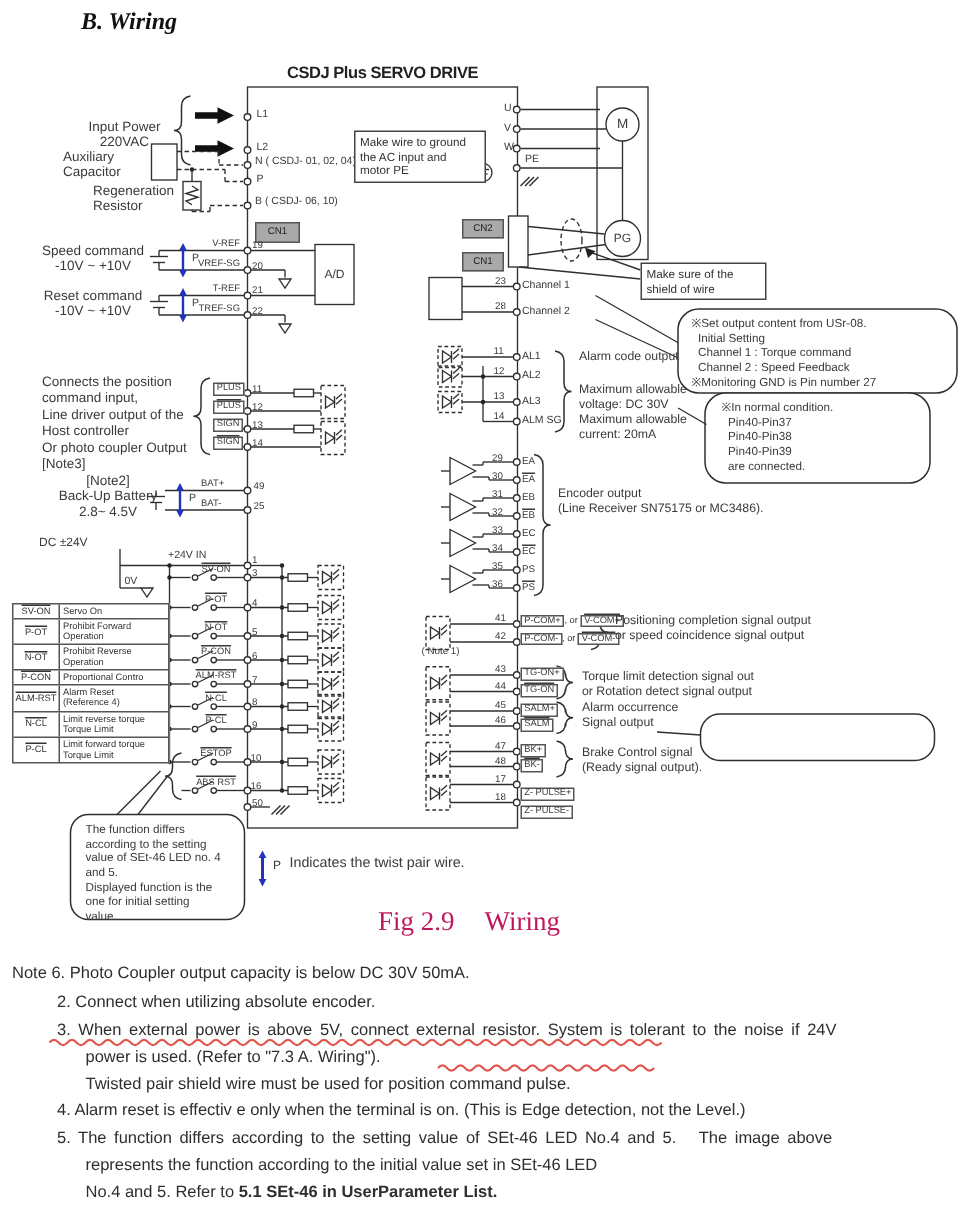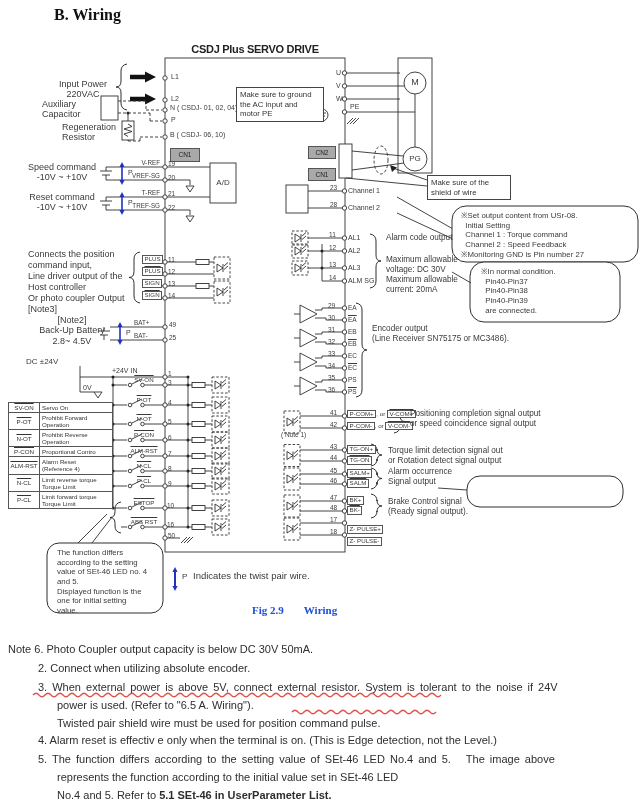--- a/index.html
+++ b/index.html
@@ -1,37 +1,37 @@
 <!DOCTYPE html>
 <html><head>
 <meta charset="utf-8">
 <style>
   html,body{margin:0;padding:0;background:#fff;}
   .page{position:relative;width:640px;height:810px;background:#fff;font-family:"Liberation Sans",sans-serif;color:#333;overflow:hidden;}
   svg{position:absolute;left:0;top:0;}
-  .doc-title{position:absolute;left:54px;top:6px;font-family:"Liberation Serif",serif;font-weight:bold;font-size:16px;color:#111;}
+  .doc-title{position:absolute;left:54px;top:6px;font-family:"Liberation Serif",serif;font-weight:bold;font-size:16px;color:#111;font-style:italic;}
   .lb{position:absolute;font-size:7px;line-height:1.15;color:#3a3a3a;white-space:pre-line;}
   .ctr{text-align:center;}
   .rt{text-align:right;}
   .num{font-size:6.5px;}
   .ov{text-decoration:overline;}
   .s9{font-size:9px;}
   .s8{font-size:8.2px;line-height:1.22;}
   .bx{border:1px solid #555;line-height:1.05;padding:0 1.5px;background:#fff;font-size:6.2px;}
   .bxi{display:inline-block;border:1px solid #555;line-height:1.05;padding:0 1.5px;background:#fff;}
   .badge{position:absolute;background:#a9a9a9;border:1px solid #555;font-size:6.5px;text-align:center;line-height:11px;color:#222;}
   .note-box{position:absolute;border:1px solid #444;background:#fff;padding:2px 3px;font-size:7.8px;line-height:1.25;white-space:pre-line;}
   .balloon-text{position:absolute;font-size:7.8px;line-height:1.24;white-space:pre-line;color:#3a3a3a;}
   .dtitle{position:absolute;left:165px;top:43px;width:180px;text-align:center;font-size:11px;font-weight:bold;letter-spacing:-0.3px;color:#222;}
   .tbl{position:absolute;left:8px;top:402px;width:103px;border:1px solid #555;background:#fff;}
   .trow{display:flex;border-top:1px solid #555;}
   .trow:first-child{border-top:none;}
   .tsig{width:30px;border-right:1px solid #555;font-size:6.2px;display:flex;align-items:center;justify-content:center;text-align:center;}
   .tdesc{flex:1;font-size:6.2px;line-height:1.14;padding:1px 2px;white-space:pre-line;}
-  .fig{position:absolute;left:252px;top:604px;font-family:"Liberation Serif",serif;font-weight:bold;font-size:11px;color:#1d4ed8;}
+  .fig{position:absolute;left:252px;top:604px;font-family:"Liberation Serif",serif;font-weight:normal;font-size:18px;color:#be185d;}
   .fig .gap{margin-left:20px;}
   .note{position:absolute;font-size:11px;line-height:1.15;color:#2e2e2e;white-space:pre;}
   .ws{word-spacing:2px;}
 </style>
 </head>
 <body>
 
 <div class="page">
   <svg id="dg" width="640" height="810">
       <rect x="165" y="58" width="180" height="494" fill="none" stroke="#2f2f2f" stroke-width="0.9"></rect>
@@ -569,21 +569,21 @@
 Torque Limit</div>
       </div>
   </div>
 
   <div class="lb" style="left:336px;top:69px">U</div>
   <div class="lb" style="left:336px;top:82px">V</div>
   <div class="lb" style="left:336px;top:95px">W</div>
   <div class="lb" style="left:350px;top:103px">PE</div>
   <div class="lb ctr" style="left:404px;top:77px;width:22px;font-size:9px">M</div>
   <div class="lb ctr" style="left:404px;top:154px;width:22px;font-size:8px">PG</div>
-  <div class="note-box" style="left:236px;top:87px;width:80px">Make sure to ground
+  <div class="note-box" style="left:236px;top:87px;width:80px">Make wire to ground
 the AC input and
 motor PE</div>
   <div class="note-box" style="left:427px;top:175px;width:76px">Make sure of the
 shield of wire</div>
   <div class="badge" style="left:308px;top:146px;width:26px;height:11px">CN2</div>
   <div class="badge" style="left:308px;top:168px;width:26px;height:11px">CN1</div>
 
   <div class="lb num" style="left:330px;top:184px">23</div>
   <div class="lb" style="left:348px;top:187px">Channel  1</div>
   <div class="lb num" style="left:330px;top:201px">28</div>
@@ -674,19 +674,19 @@
 one for initial setting
 value.</div>
   <div class="lb" style="left:182px;top:572px;font-size:8px">P</div>
   <div class="lb" style="left:193px;top:571px;font-size:9.5px">Indicates the twist pair wire.</div>
 
   <div class="fig"><span>Fig 2.9</span><span class="gap">Wiring</span></div>
 
   <div class="note" style="left:8px;top:643px">Note 6. Photo Coupler output capacity is below DC 30V 50mA.</div>
   <div class="note" style="left:38px;top:662px">2. Connect when utilizing absolute encoder.</div>
   <div class="note ws" style="left:38px;top:681px">3. When external power is above 5V, connect external resistor. System is tolerant to the noise if 24V</div>
-  <div class="note" style="left:57px;top:699px">power is used. (Refer to "6.5 A. Wiring").</div>
+  <div class="note" style="left:57px;top:699px">power is used. (Refer to "7.3 A. Wiring").</div>
   <div class="note" style="left:57px;top:717px">Twisted pair shield wire must be used for position command pulse.</div>
   <div class="note" style="left:38px;top:734px">4. Alarm reset is effectiv e only when the terminal is on. (This is Edge detection, not the Level.)</div>
   <div class="note ws" style="left:38px;top:753px">5. The function differs according to the setting value of SEt-46 LED No.4 and 5.&nbsp;&nbsp; The image above</div>
   <div class="note" style="left:57px;top:771px">represents the function according to the initial value set in SEt-46 LED</div>
   <div class="note" style="left:57px;top:789px"><span>No.4 and 5. Refer to </span><b>5.1 SEt-46 in UserParameter List.</b></div>
 </div>
 
 </body></html>

